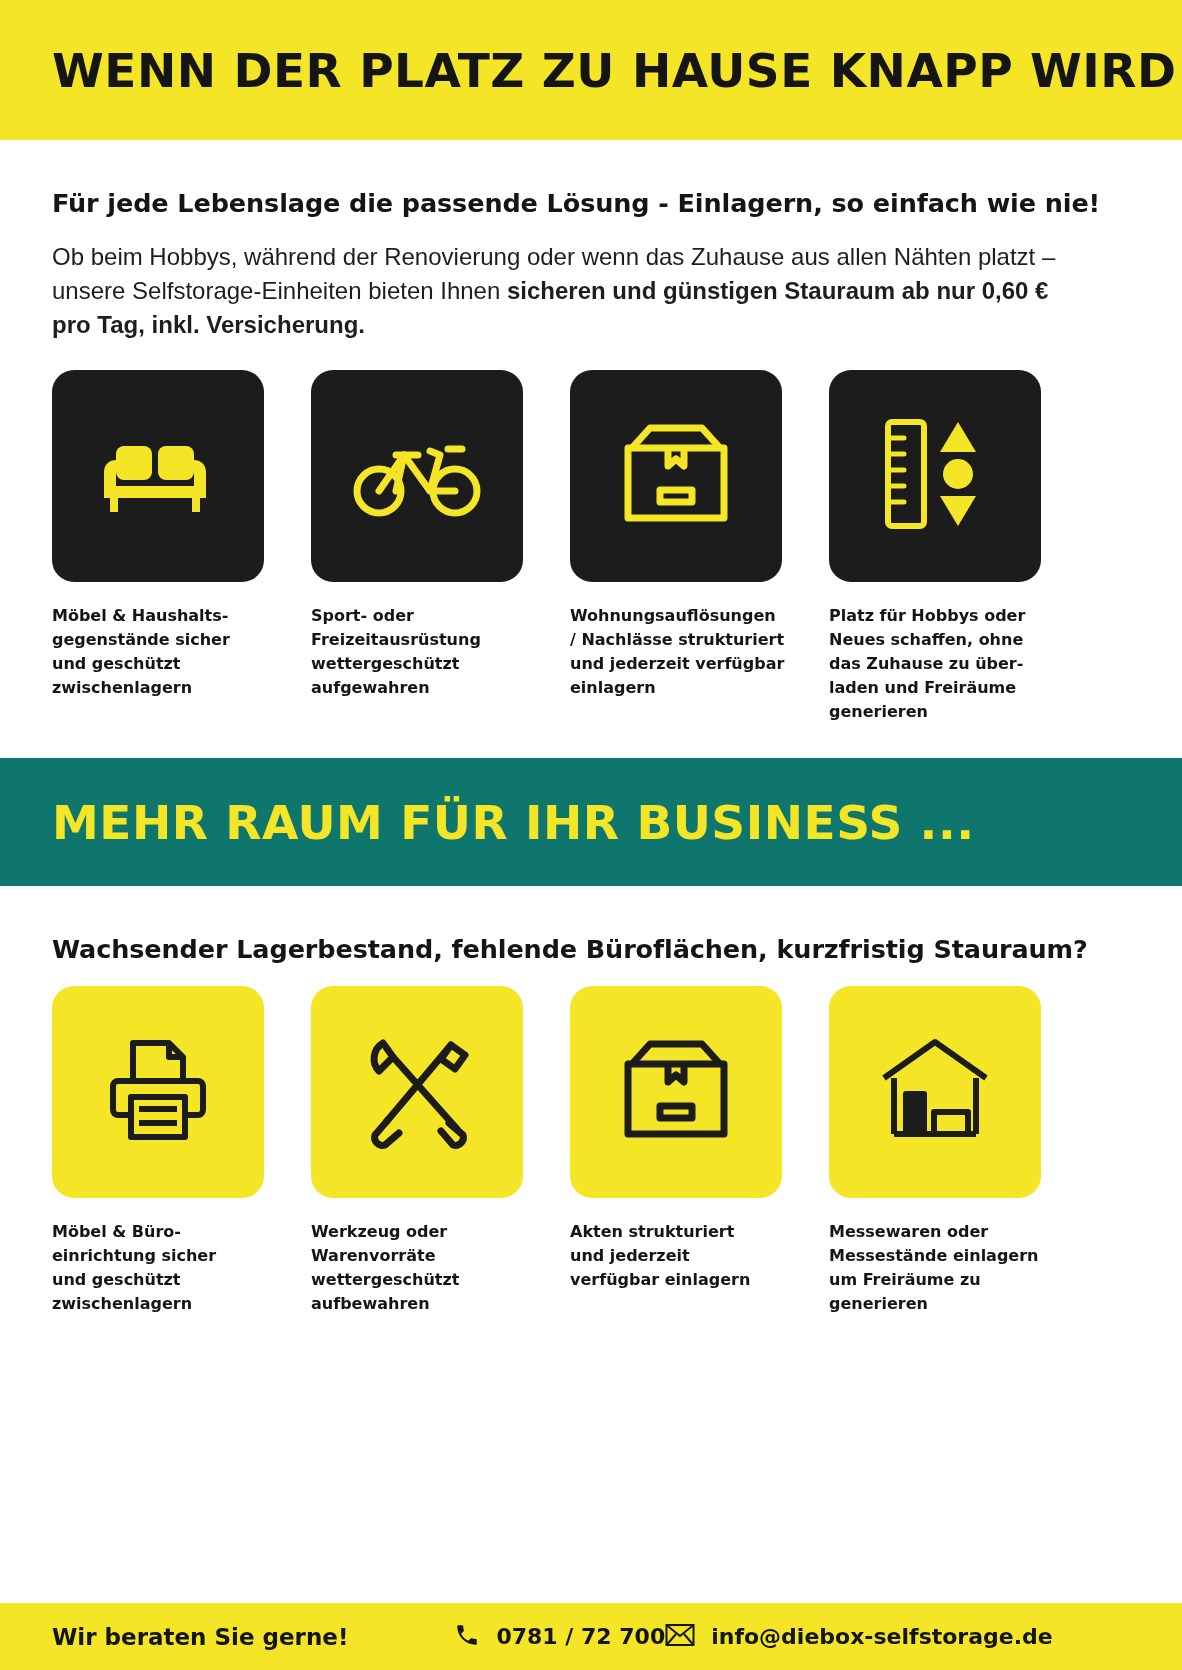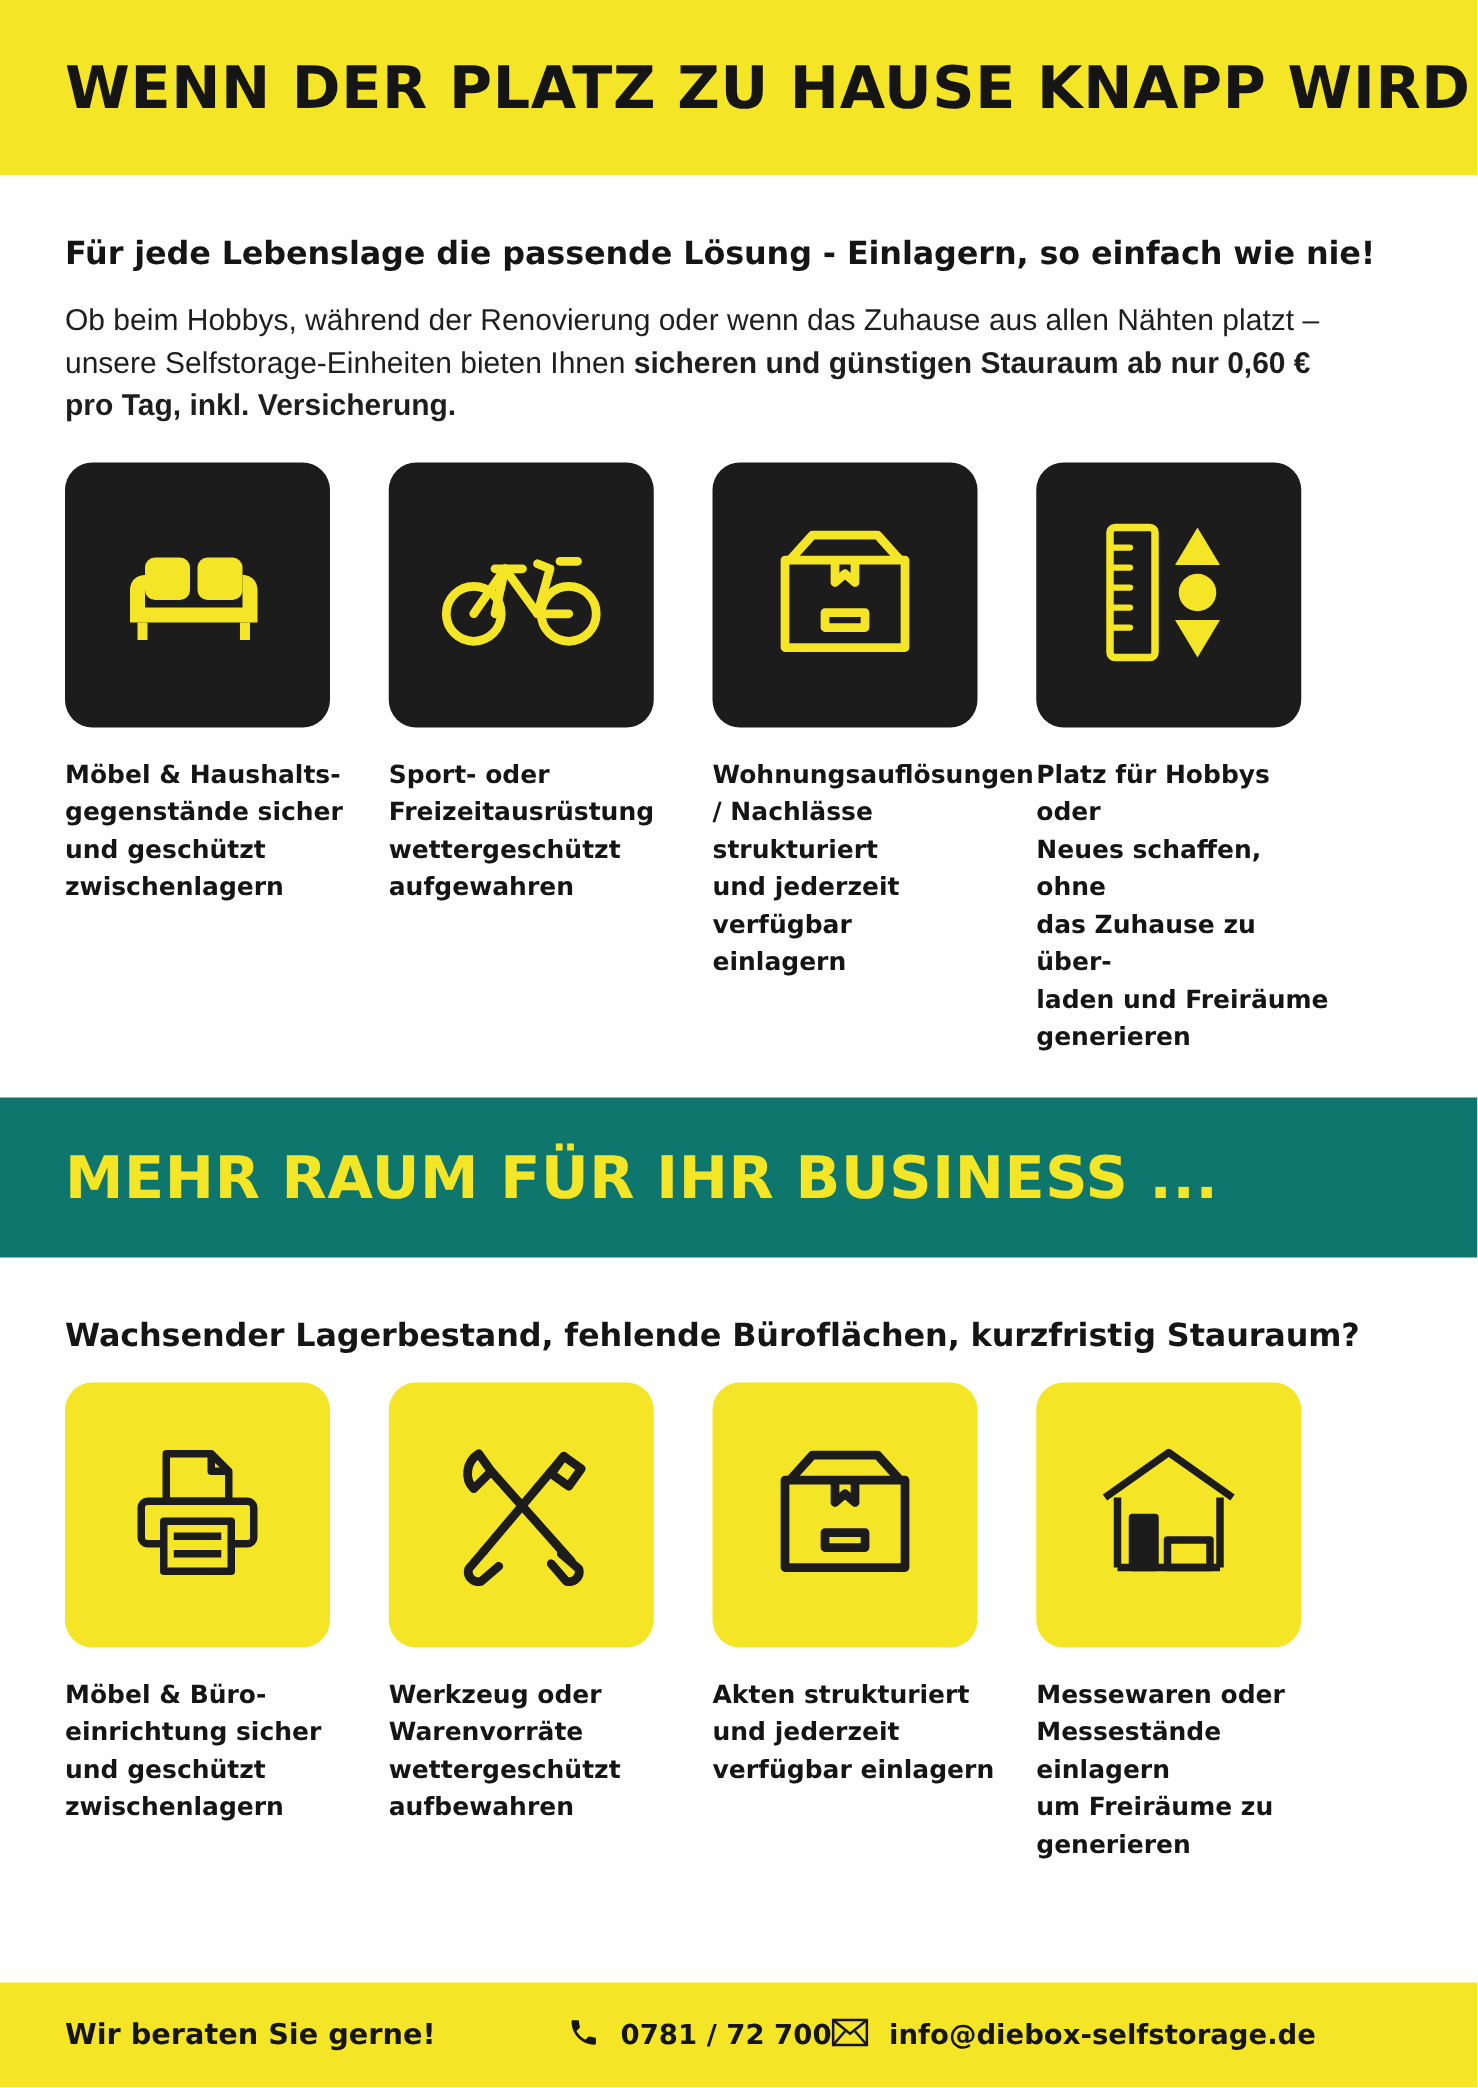--- a/index.html
+++ b/index.html
@@ -95,33 +95,33 @@
     display: flex;
     align-items: center;
     justify-content: center;
   }
   .tile.dark { background: #1c1c1c; }
   .tile.yellow { background: #f5e527; }
   .cap {
     margin-top: 22px;
     font-family: "DejaVu Sans", sans-serif;
     font-weight: 700;
-    font-size: 20px;
+    font-size: 16px;
     line-height: 1.5;
     color: #151515;
     width: 236px;
   }
 
   
   .footer {
     position: absolute;
     left: 0;
     bottom: 0;
     width: 100%;
-    height: 84px;
+    height: 67px;
     background: #f5e527;
     display: flex;
     align-items: center;
     padding: 0 52px;
   }
   .footer .f-text {
     font-family: "DejaVu Sans", sans-serif;
     font-weight: 700;
     font-size: 23px;
     color: #151515;

